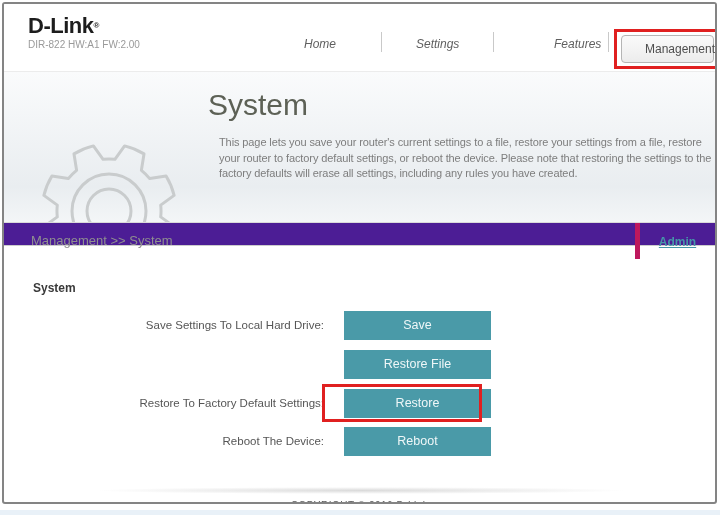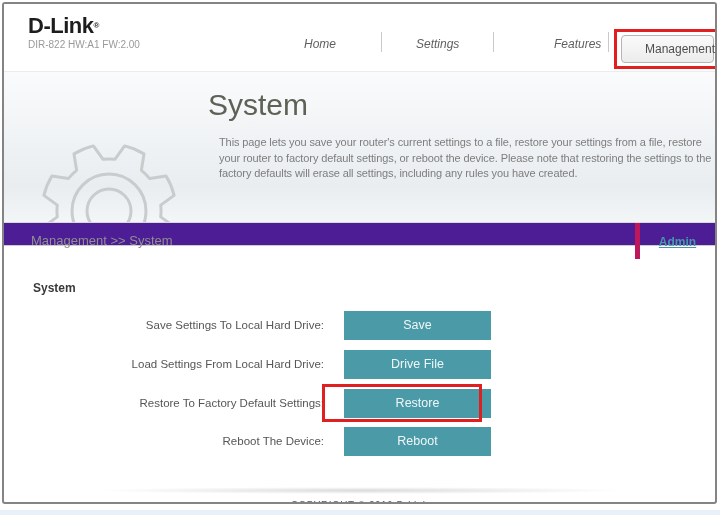--- a/index.html
+++ b/index.html
@@ -111,22 +111,21 @@
   </div>
 
   <div class="section-title">System</div>
 
   <div class="row row-1">
     <div class="row-label">Save Settings To Local Hard Drive:</div>
     <button class="teal-btn">Save</button>
   </div>
 
   <div class="row row-2">
-    <div class="row-label">Load Settings From Local Hard Drive:</div>
-    <button class="teal-btn">Drive File</button>
+    <button class="teal-btn">Restore File</button>
   </div>
 
   <div class="row row-4">
     <div class="row-label">Reboot The Device:</div>
     <button class="teal-btn">Reboot</button>
   </div>
 
   <div class="row row-3">
     <div class="row-label">Restore To Factory Default Settings:</div>
     <button class="teal-btn">Restore</button>

